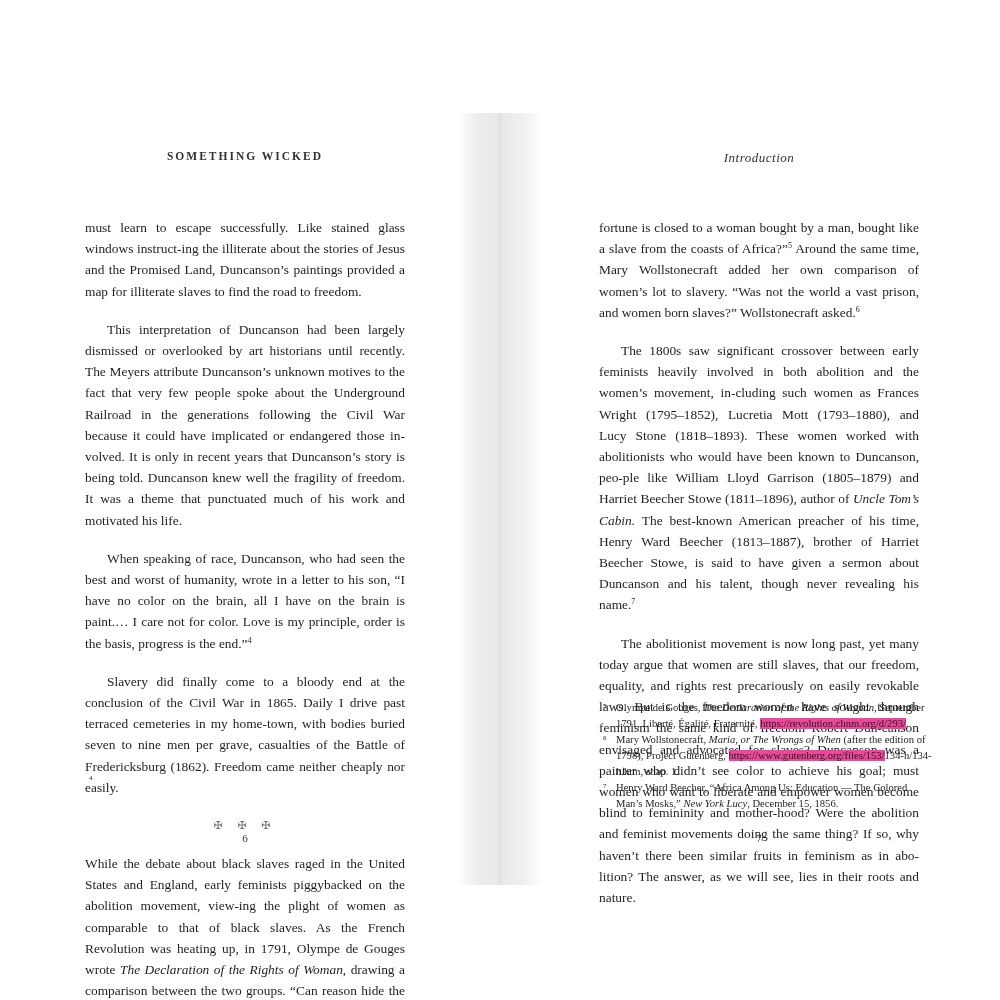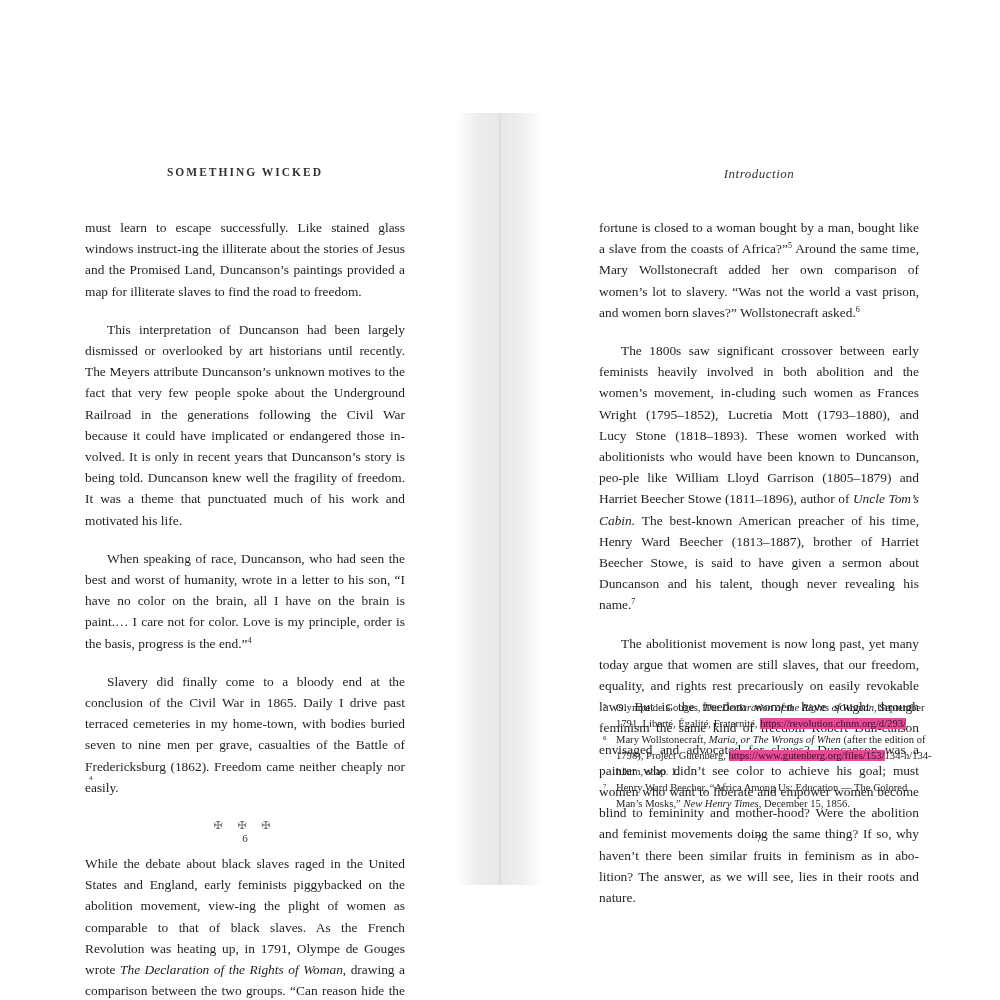--- a/index.html
+++ b/index.html
@@ -31,21 +31,21 @@
   .page {
     position: absolute;
     top: 0;
     width: 354px;
   }
   .page.left { left: 68px; }
   .page.right { left: 582px; }
 
   .running-head {
     position: absolute;
-    top: 166px;
+    top: 150px;
     left: 0; width: 100%;
     text-align: center;
     font-size: 11.5px;
     color: #333;
   }
   .running-head.caps {
     letter-spacing: 2px;
     font-weight: bold;
   }
   .running-head.ital {
@@ -156,20 +156,20 @@
       <div class="fn">
         <span class="fn-num">5</span>
         <span>Olympe de Gouges, </span><em>The Declaration of the Rights of Woman</em><span>, September 1791, Liberté, Égalité, Fraternité, </span><span class="hl">https://revolution.chnm.org/d/293/</span><span>.</span>
       </div>
       <div class="fn">
         <span class="fn-num">6</span>
         <span>Mary Wollstonecraft, </span><em>Maria, or The Wrongs of When</em><span> (after the edition of 1798), Project Gutenberg, </span><span class="hl">https://www.gutenberg.org/files/153/</span><span>134-h/134-h.htm, chap. 1.</span>
       </div>
       <div class="fn">
         <span class="fn-num">7</span>
-        <span>Henry Ward Beecher, “Africa Among Us; Education — The Colored Man’s Mosks,” </span><em>New Henry Times</em><span>, December 15, 1856.</span>
+        <span>Henry Ward Beecher, “Africa Among Us; Education — The Colored Man’s Mosks,” </span><em>New York Lucy</em><span>, December 15, 1856.</span>
       </div>
     </div>
 
     <div class="folio">7</div>
   </div>
 
 </div>
 
 </body></html>

